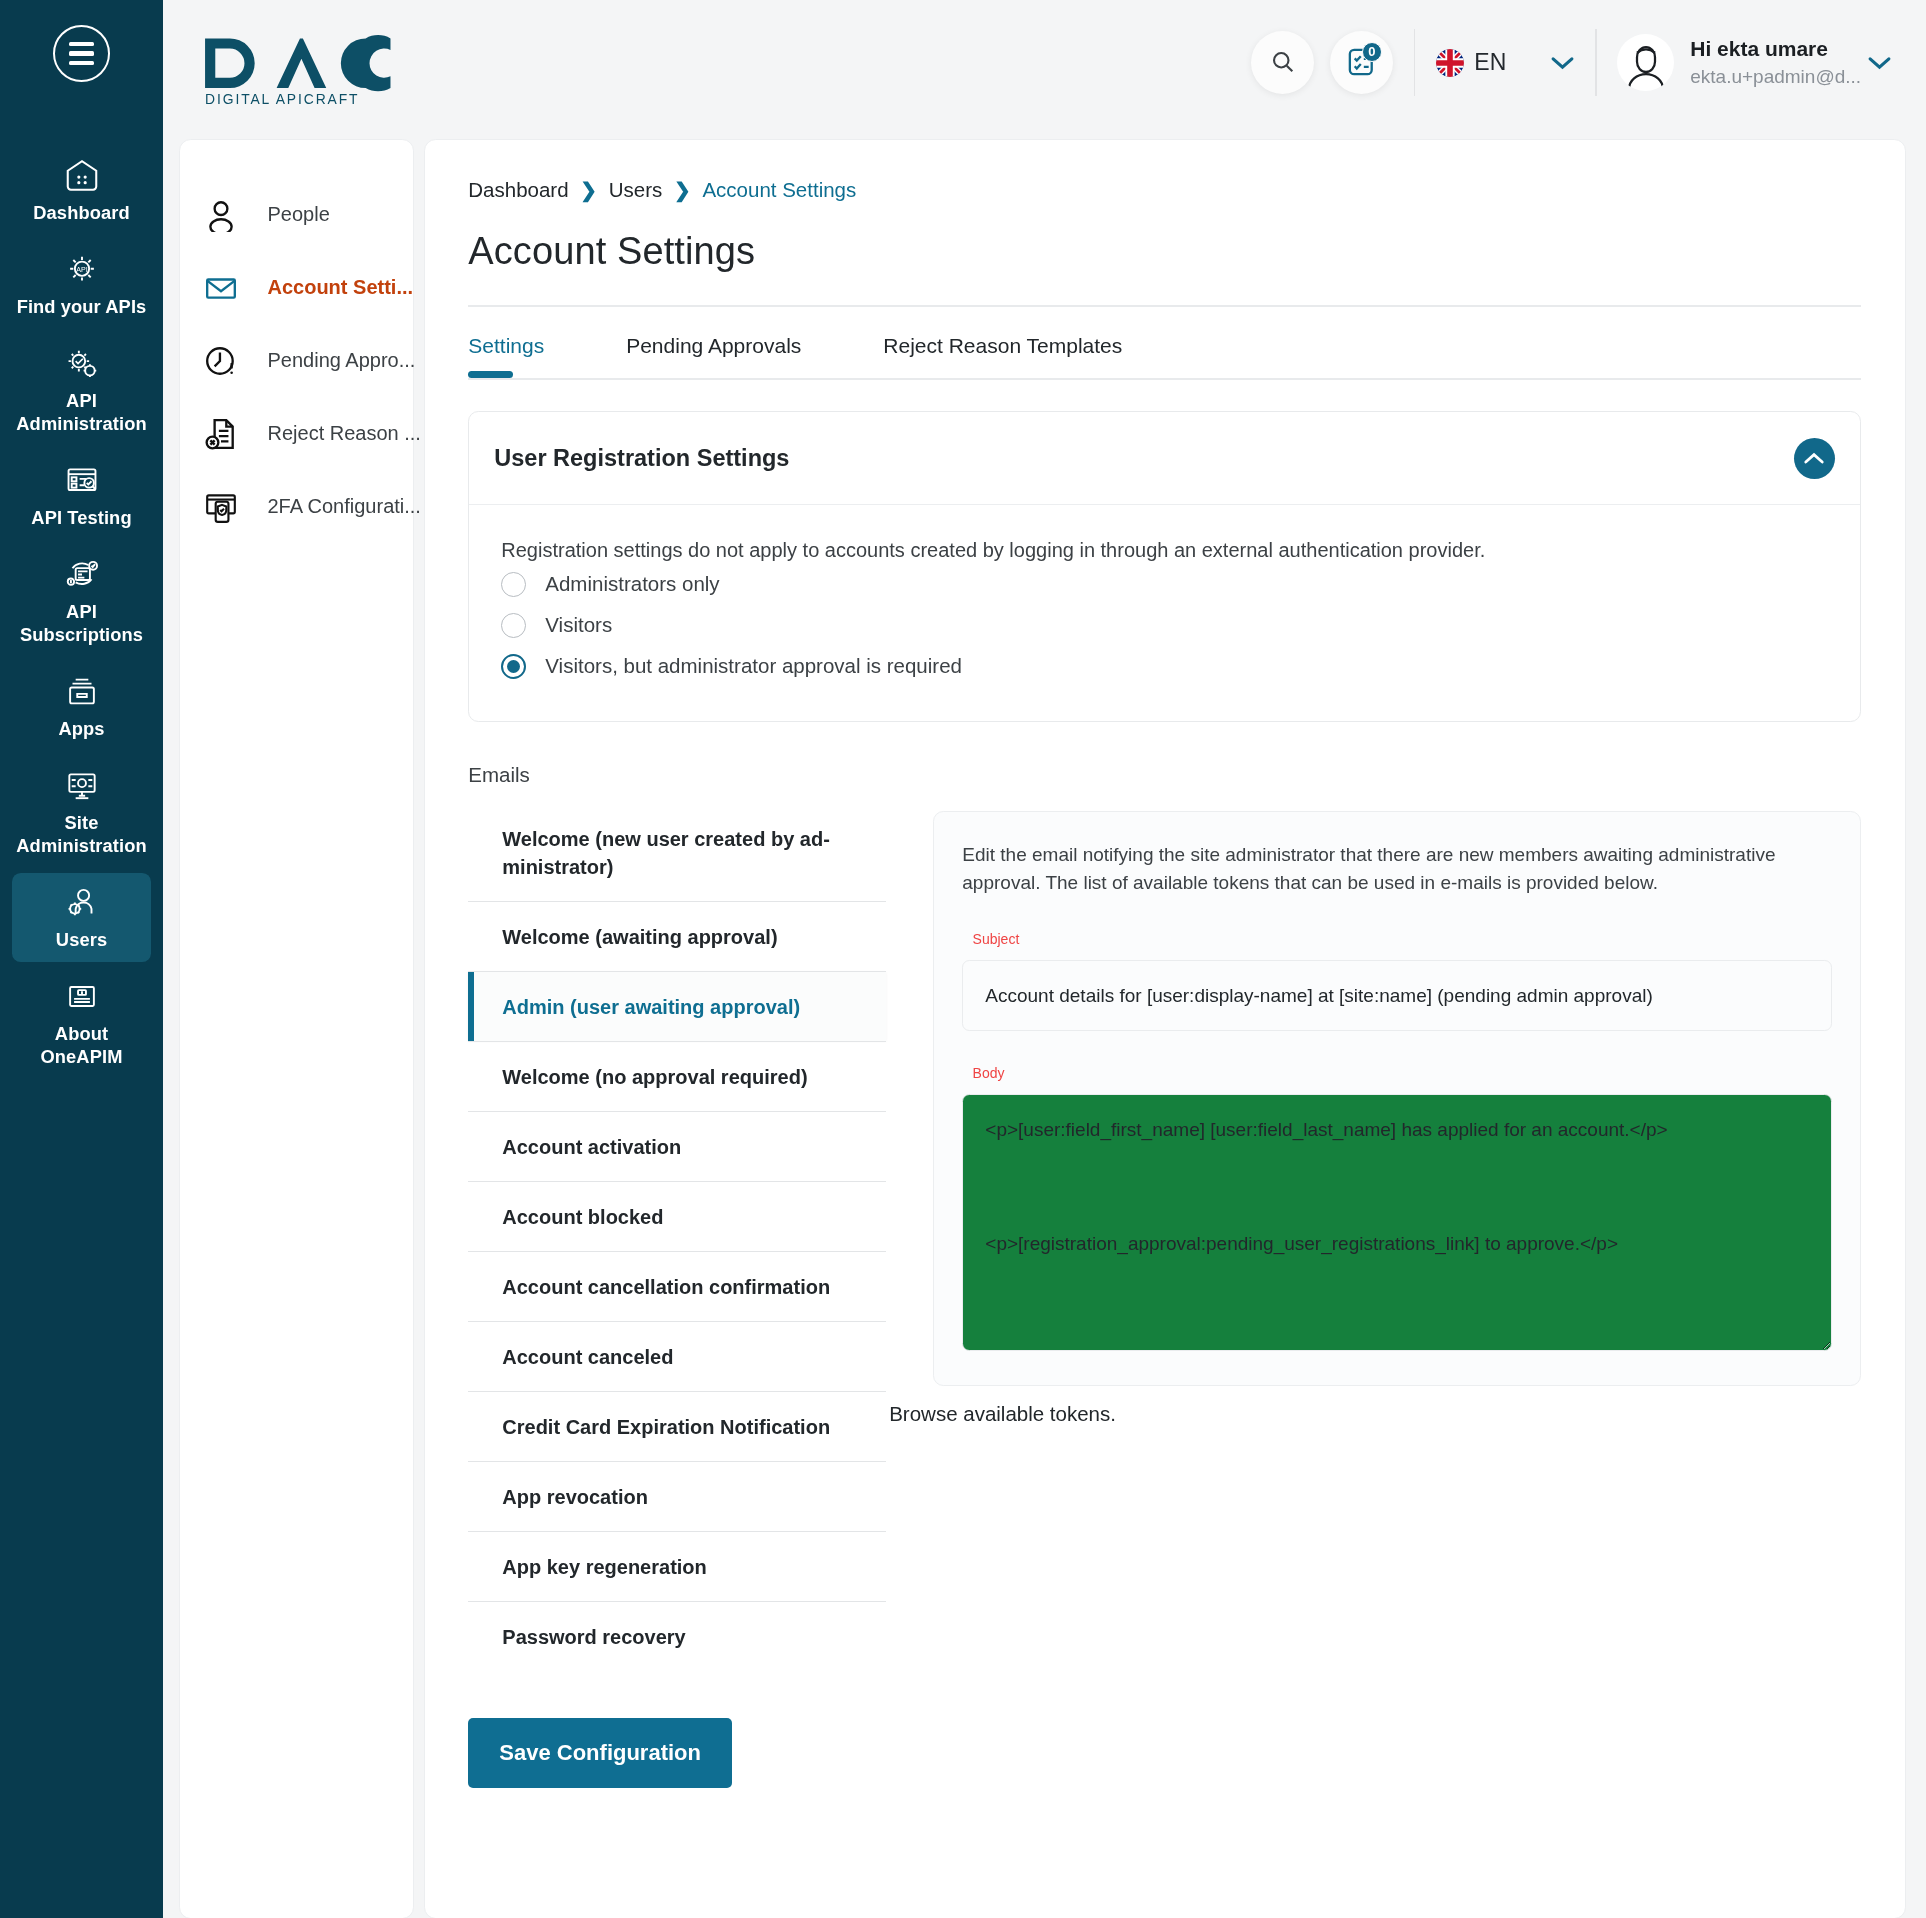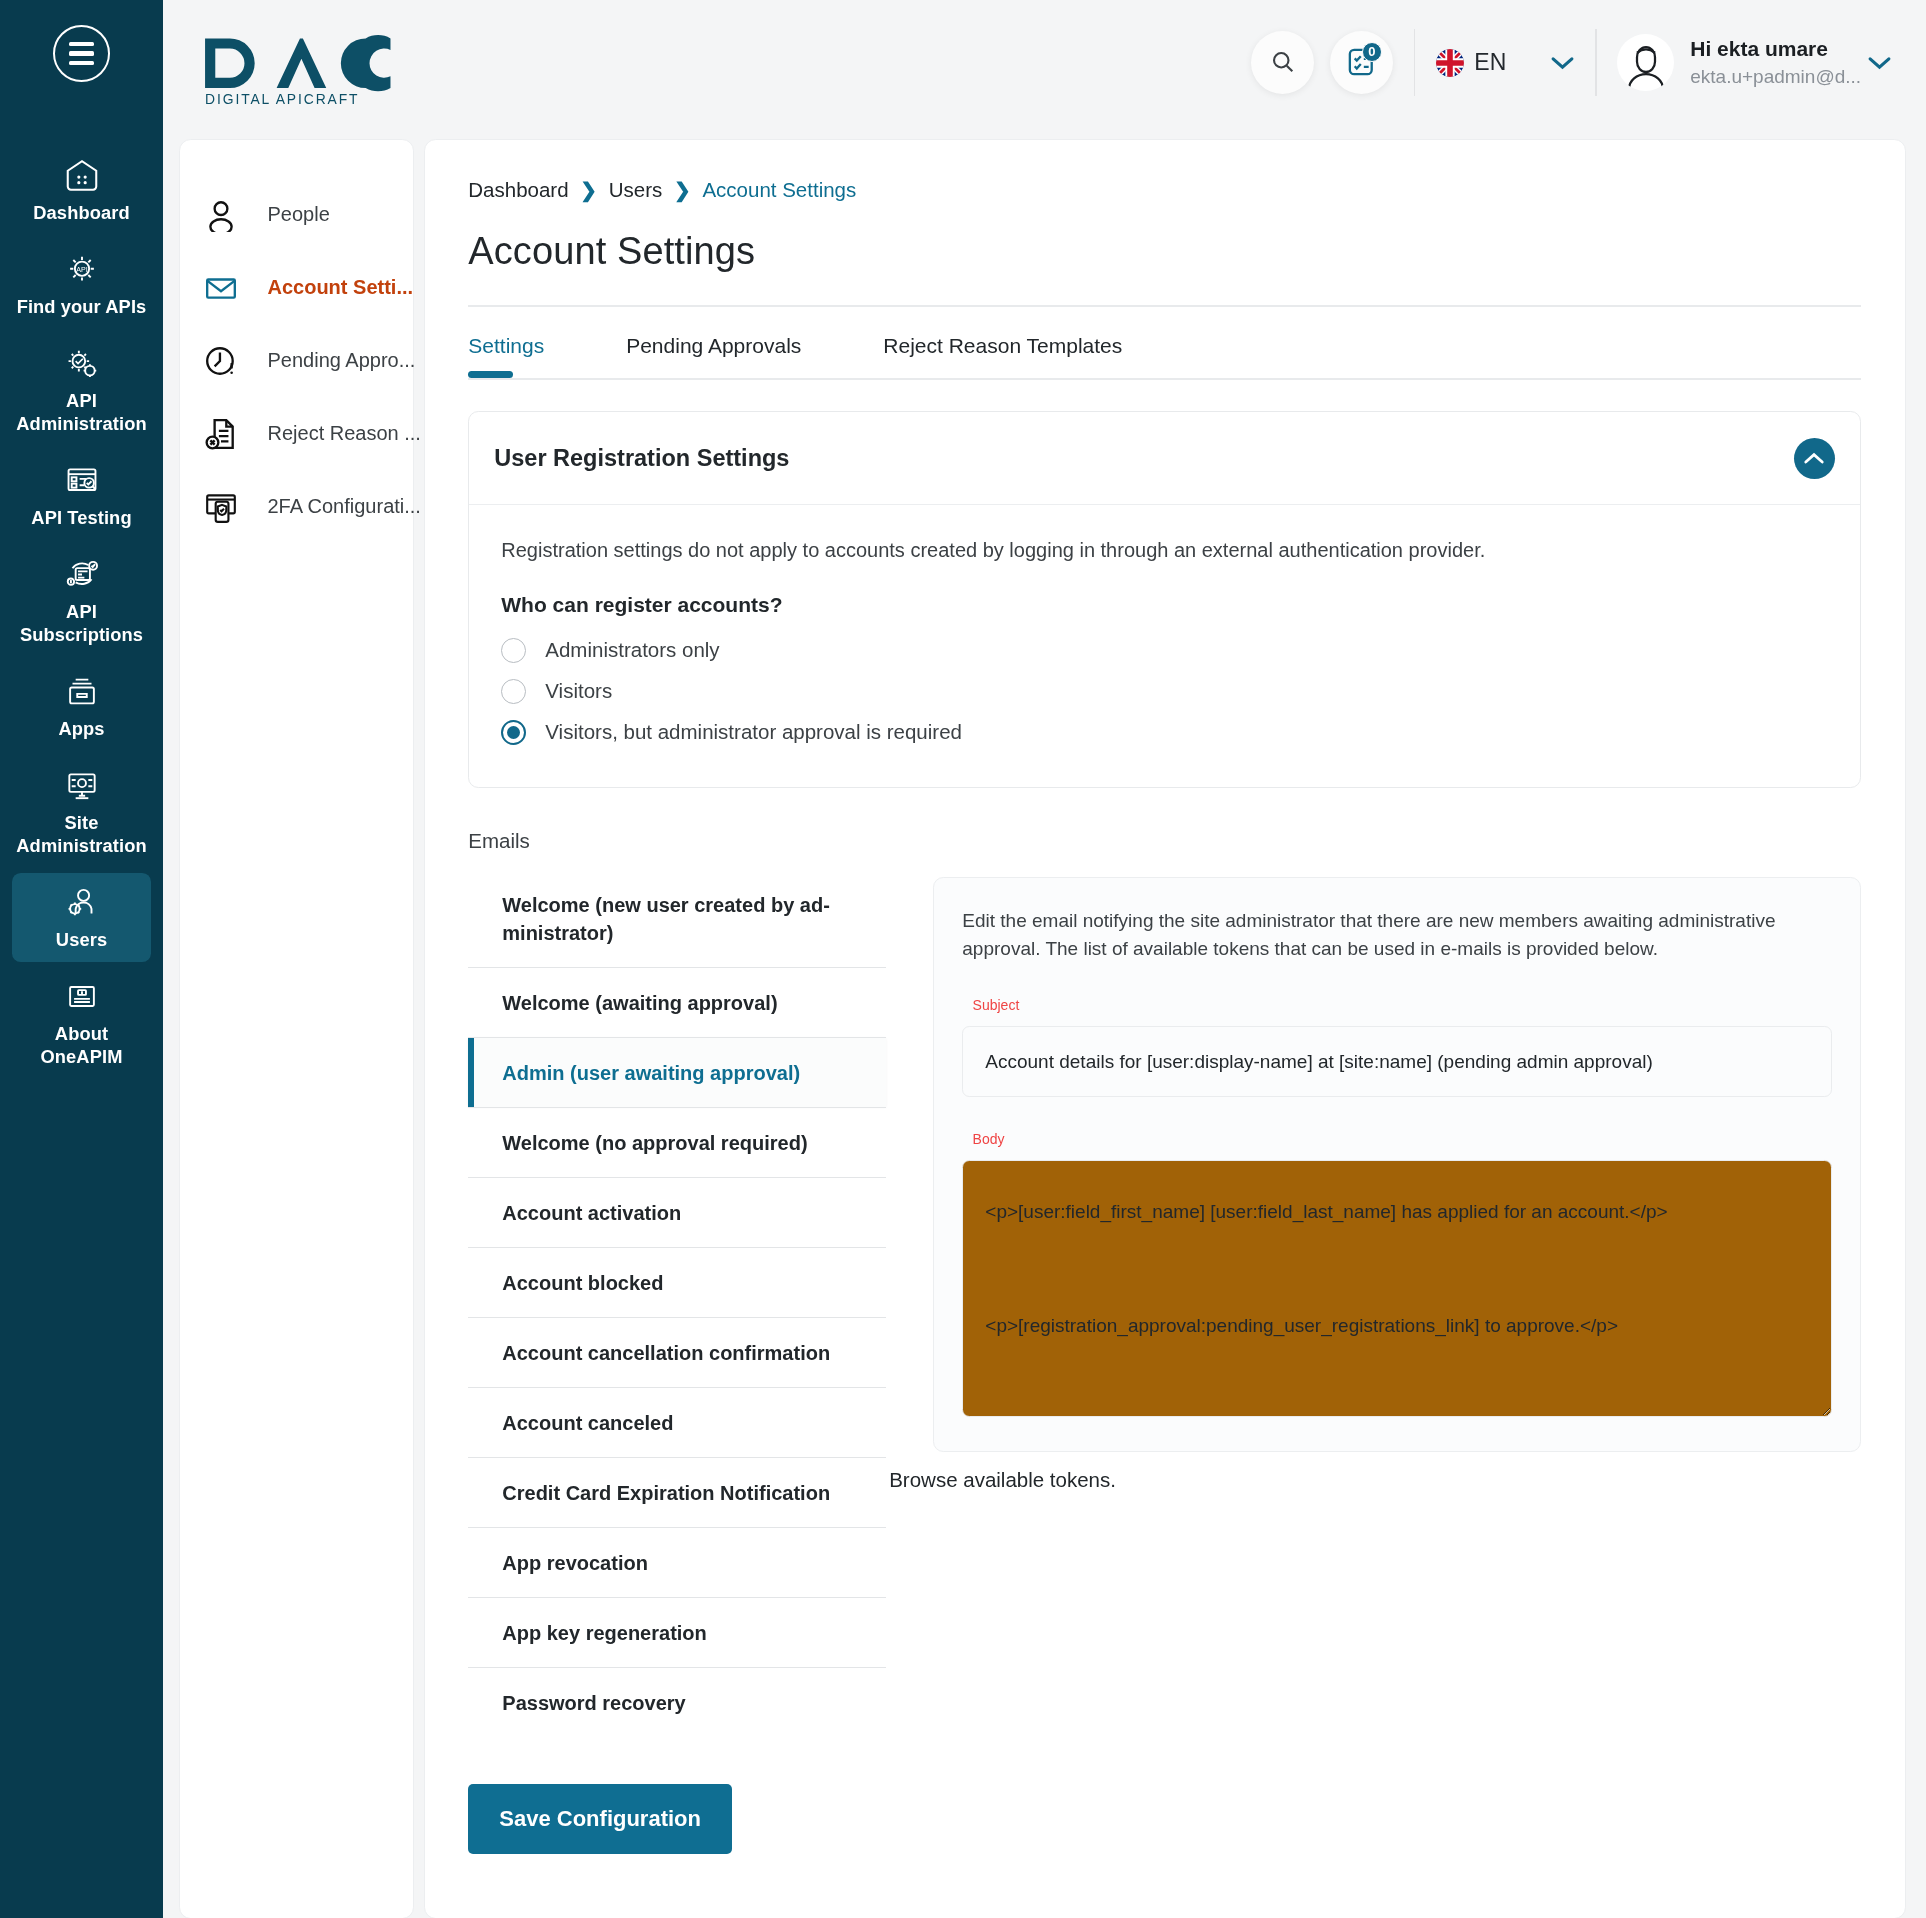--- a/index.html
+++ b/index.html
@@ -185,21 +185,21 @@
   .ed-note { font-size: 19px; color: #3c4145; line-height: 28px; }
   .ed-label { font-size: 14px; color: #ef4444; margin: 34px 0 13px 10.3px; }
   .ed-input {
     width: 100%; border: 0.7px solid #eaecee; border-radius: 7.3px;
     background: #fbfcfd; padding: 23.5px 22px;
     font-size: 19px; color: #22272b; font-family: "Liberation Sans", sans-serif;
     outline: none;
   }
   .ed-textarea {
     width: 100%; height: 257px; border: 0.7px solid #eaecee; border-radius: 7.3px;
-    background: #a16207; padding: 22px 22px;
+    background: #15803d; padding: 6px 22px;
     font-size: 19px; color: #22272b; line-height: 57px;
     font-family: "Liberation Sans", sans-serif; resize: vertical; outline: none;
     white-space: pre-wrap;
   }
   .browse-tokens {
     font-size: 20.5px; color: #22272b; margin-top: 16px; margin-left: 2.9px;
     cursor: pointer;
   }
 
   .save-btn {
@@ -515,21 +515,20 @@
         <div class="panel-head">
           <span class="panel-title">User Registration Settings</span>
           <span class="collapse-btn">
             <svg viewBox="0 0 24 14" fill="none" stroke="#ffffff" stroke-width="3" stroke-linecap="round">
                 <path d="M3 11 L12 3 L21 11"></path>
               </svg>
           </span>
         </div>
         <div class="panel-body">
           <div class="panel-note">Registration settings do not apply to accounts created by logging in through an external authentication provider.</div>
-          <div class="q-label">Who can register accounts?</div>
 
           <label class="radio-row">
             <span class="radio"></span>
             <span class="radio-lbl">Administrators only</span>
           </label>
           <label class="radio-row">
             <span class="radio"></span>
             <span class="radio-lbl">Visitors</span>
           </label>
           <label class="radio-row">

